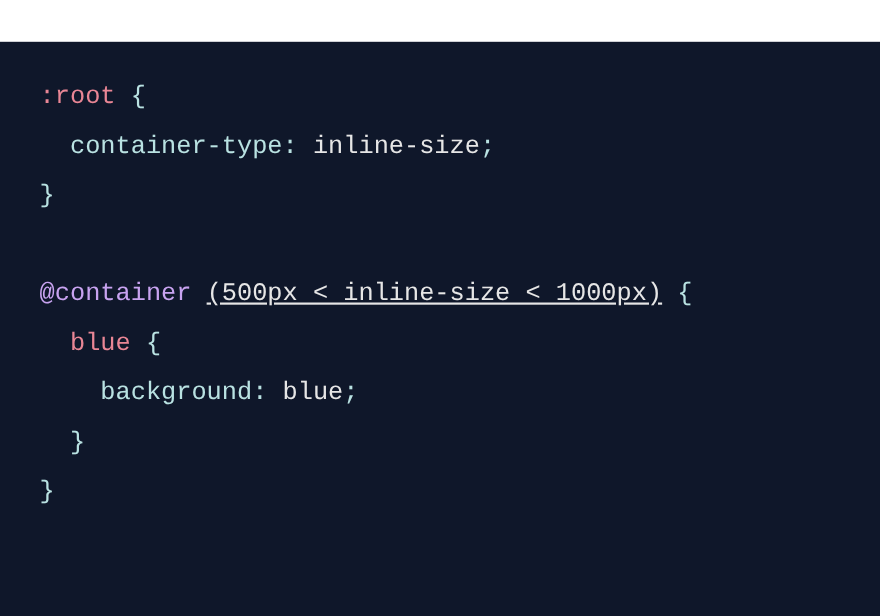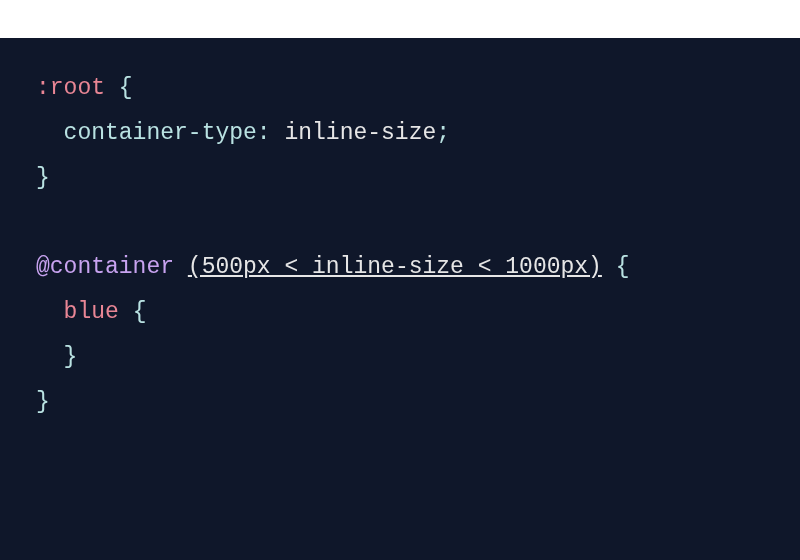--- a/index.html
+++ b/index.html
@@ -37,15 +37,16 @@
 
 <div class="top-gap"></div>
 
 <div class="code-block">
   <div class="line"><span class="sel-pseudo">:root</span><span class="punct"> {</span></div>
   <div class="line"><span>  </span><span class="prop">container-type</span><span class="punct">: </span><span class="val">inline-size</span><span class="punct">;</span></div>
   <div class="line"><span class="punct">}</span></div>
   <div class="line"><span> </span></div>
   <div class="line"><span class="atrule">@container</span><span> </span><span class="cond">(500px &lt; inline-size &lt; 1000px)</span><span class="punct"> {</span></div>
   <div class="line"><span>  </span><span class="sel-body">blue</span><span class="punct"> {</span></div>
+  <div class="line"><span>    </span><span class="prop">background</span><span class="punct">: </span><span class="val-blue">blue</span><span class="punct">;</span></div>
   <div class="line"><span>  </span><span class="punct">}</span></div>
   <div class="line"><span class="punct">}</span></div>
 </div>
 
 </body></html>

